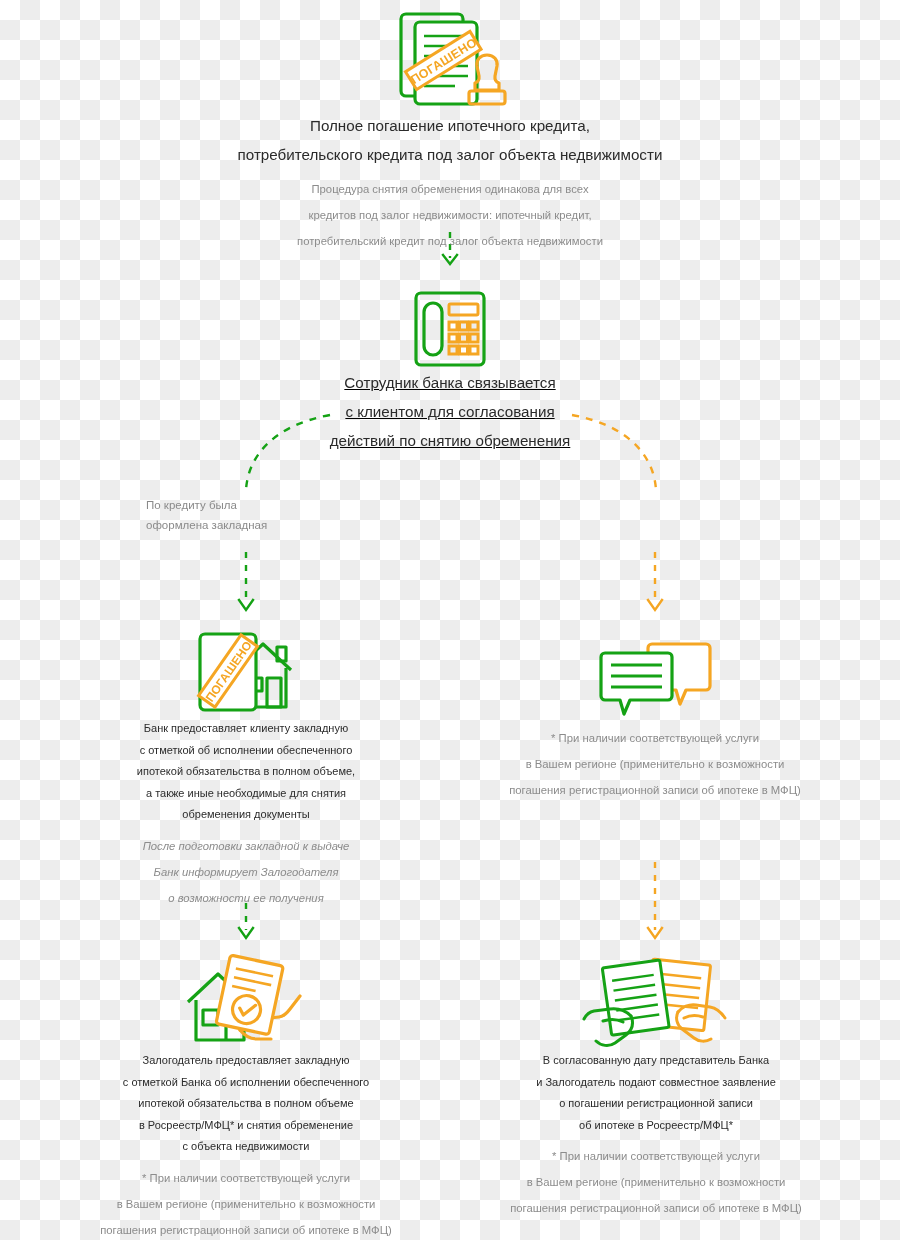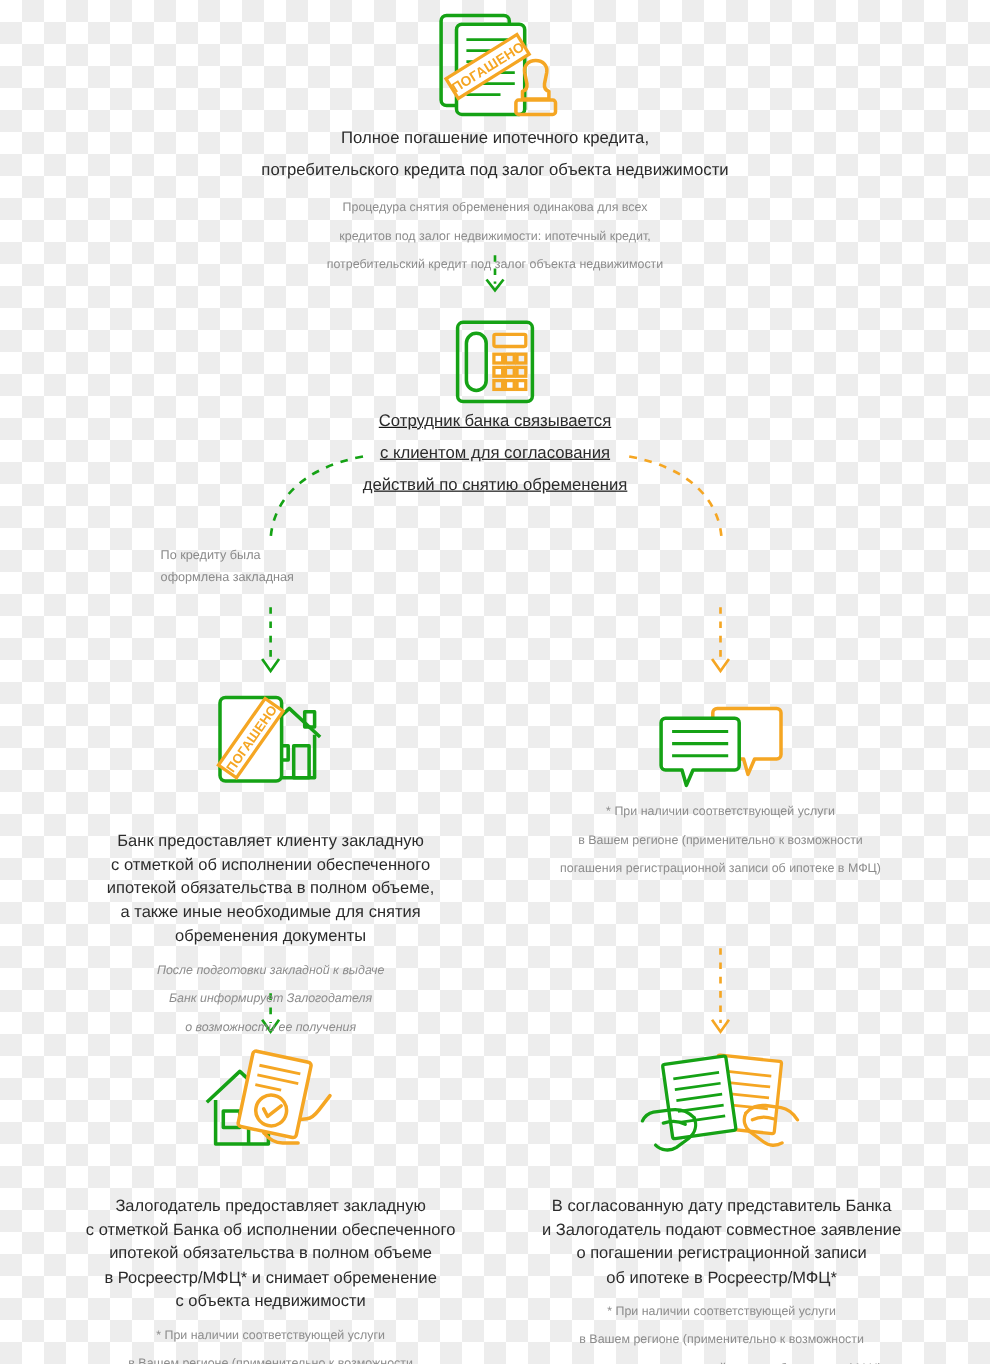--- a/index.html
+++ b/index.html
@@ -41,23 +41,22 @@
 
   .title {
     color: #2b2b2b;
     font-size: 15.2px;
     line-height: 29px;
     font-weight: 400;
     white-space: pre-line;
   }
 
   .title-lg {
-    font-size: 15px;
+    font-size: 11px;
     line-height: 21.5px;
-    margin-top: 36px;
   }
 
   .sub {
     color: #8c8c8c;
     font-size: 11.3px;
     line-height: 26px;
     white-space: pre-line;
   }
 
   .branch-label {
@@ -257,21 +256,21 @@
             <line x1="46" y1="32" x2="70" y2="32"></line>
           </g>
           <circle cx="65" cy="52" r="14" fill="#ffffff" stroke="#f5a623" stroke-width="3.2"></circle>
           <path d="M58,52 L63,58 L73,46" fill="none" stroke="#f5a623" stroke-width="3.2" stroke-linecap="round" stroke-linejoin="round"></path>
         </g>
       </svg>
     </div>
     <div class="title title-lg">Залогодатель предоставляет закладную
 с отметкой Банка об исполнении обеспеченного
 ипотекой обязательства в полном объеме
-в Росреестр/МФЦ* и снимает обременение
+в Росреестр/МФЦ* и снятия обременение
 с объекта недвижимости</div>
     <div class="sub" style="margin-top:7px;">* При наличии соответствующей услуги
 в Вашем регионе (применительно к возможности
 погашения регистрационной записи об ипотеке в МФЦ)</div>
   </div>
 
   <div class="node" style="left:456px;top:955px;width:400px;">
     <div class="icon-wrap" style="height:95px;">
       <svg width="146" height="94" viewBox="0 0 146 94">
 

